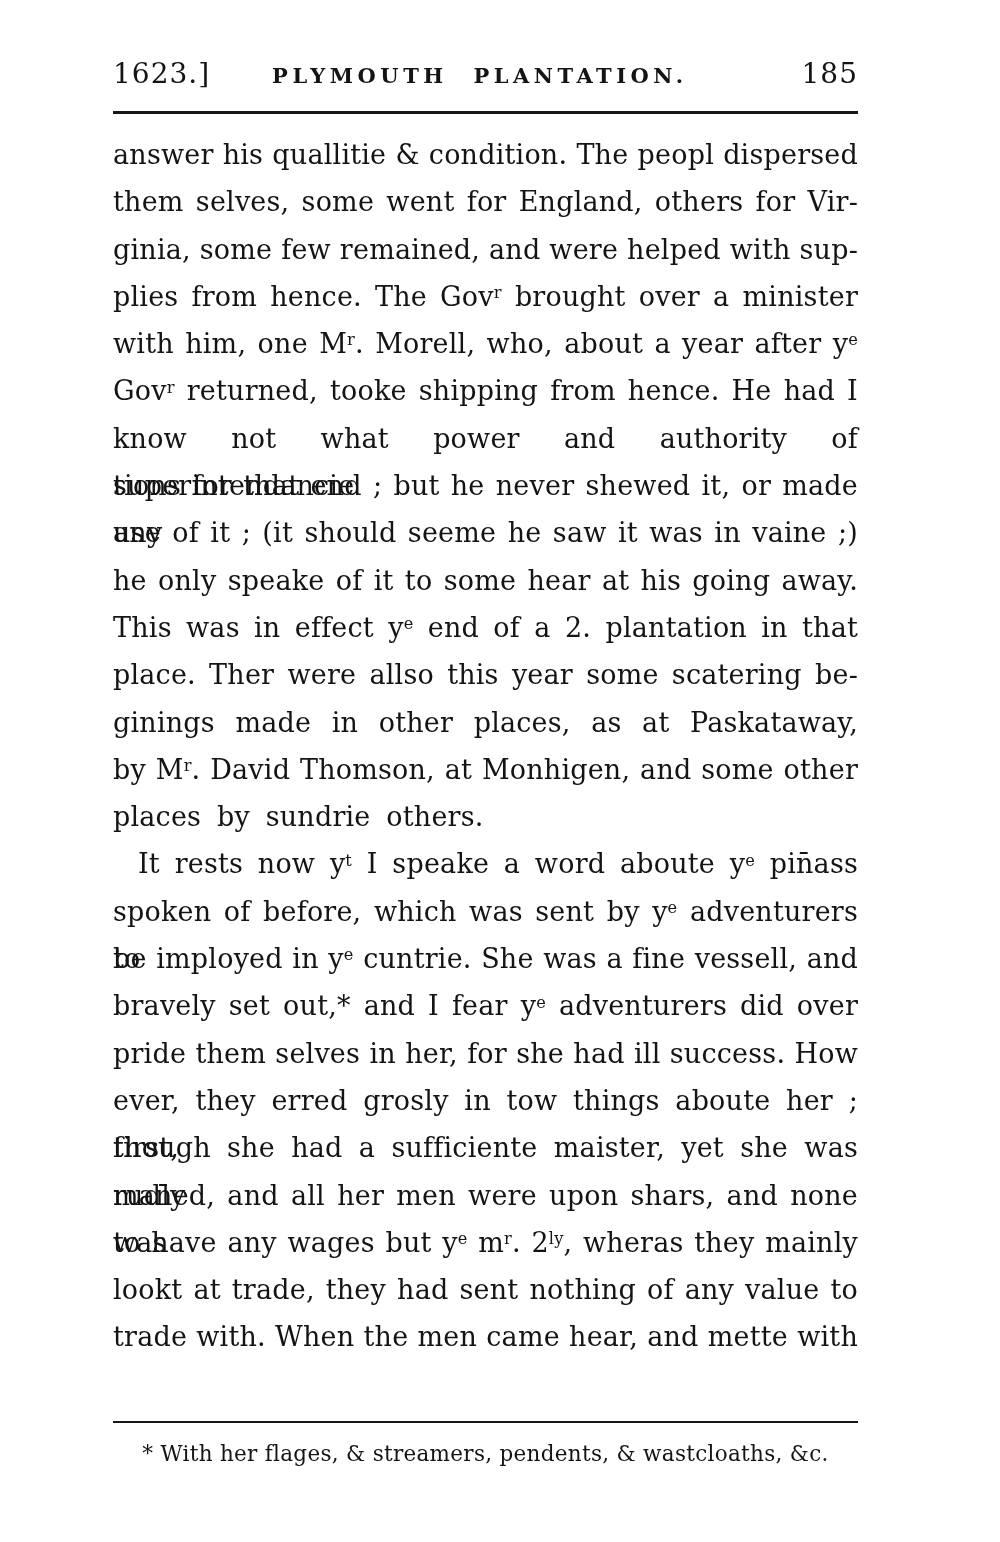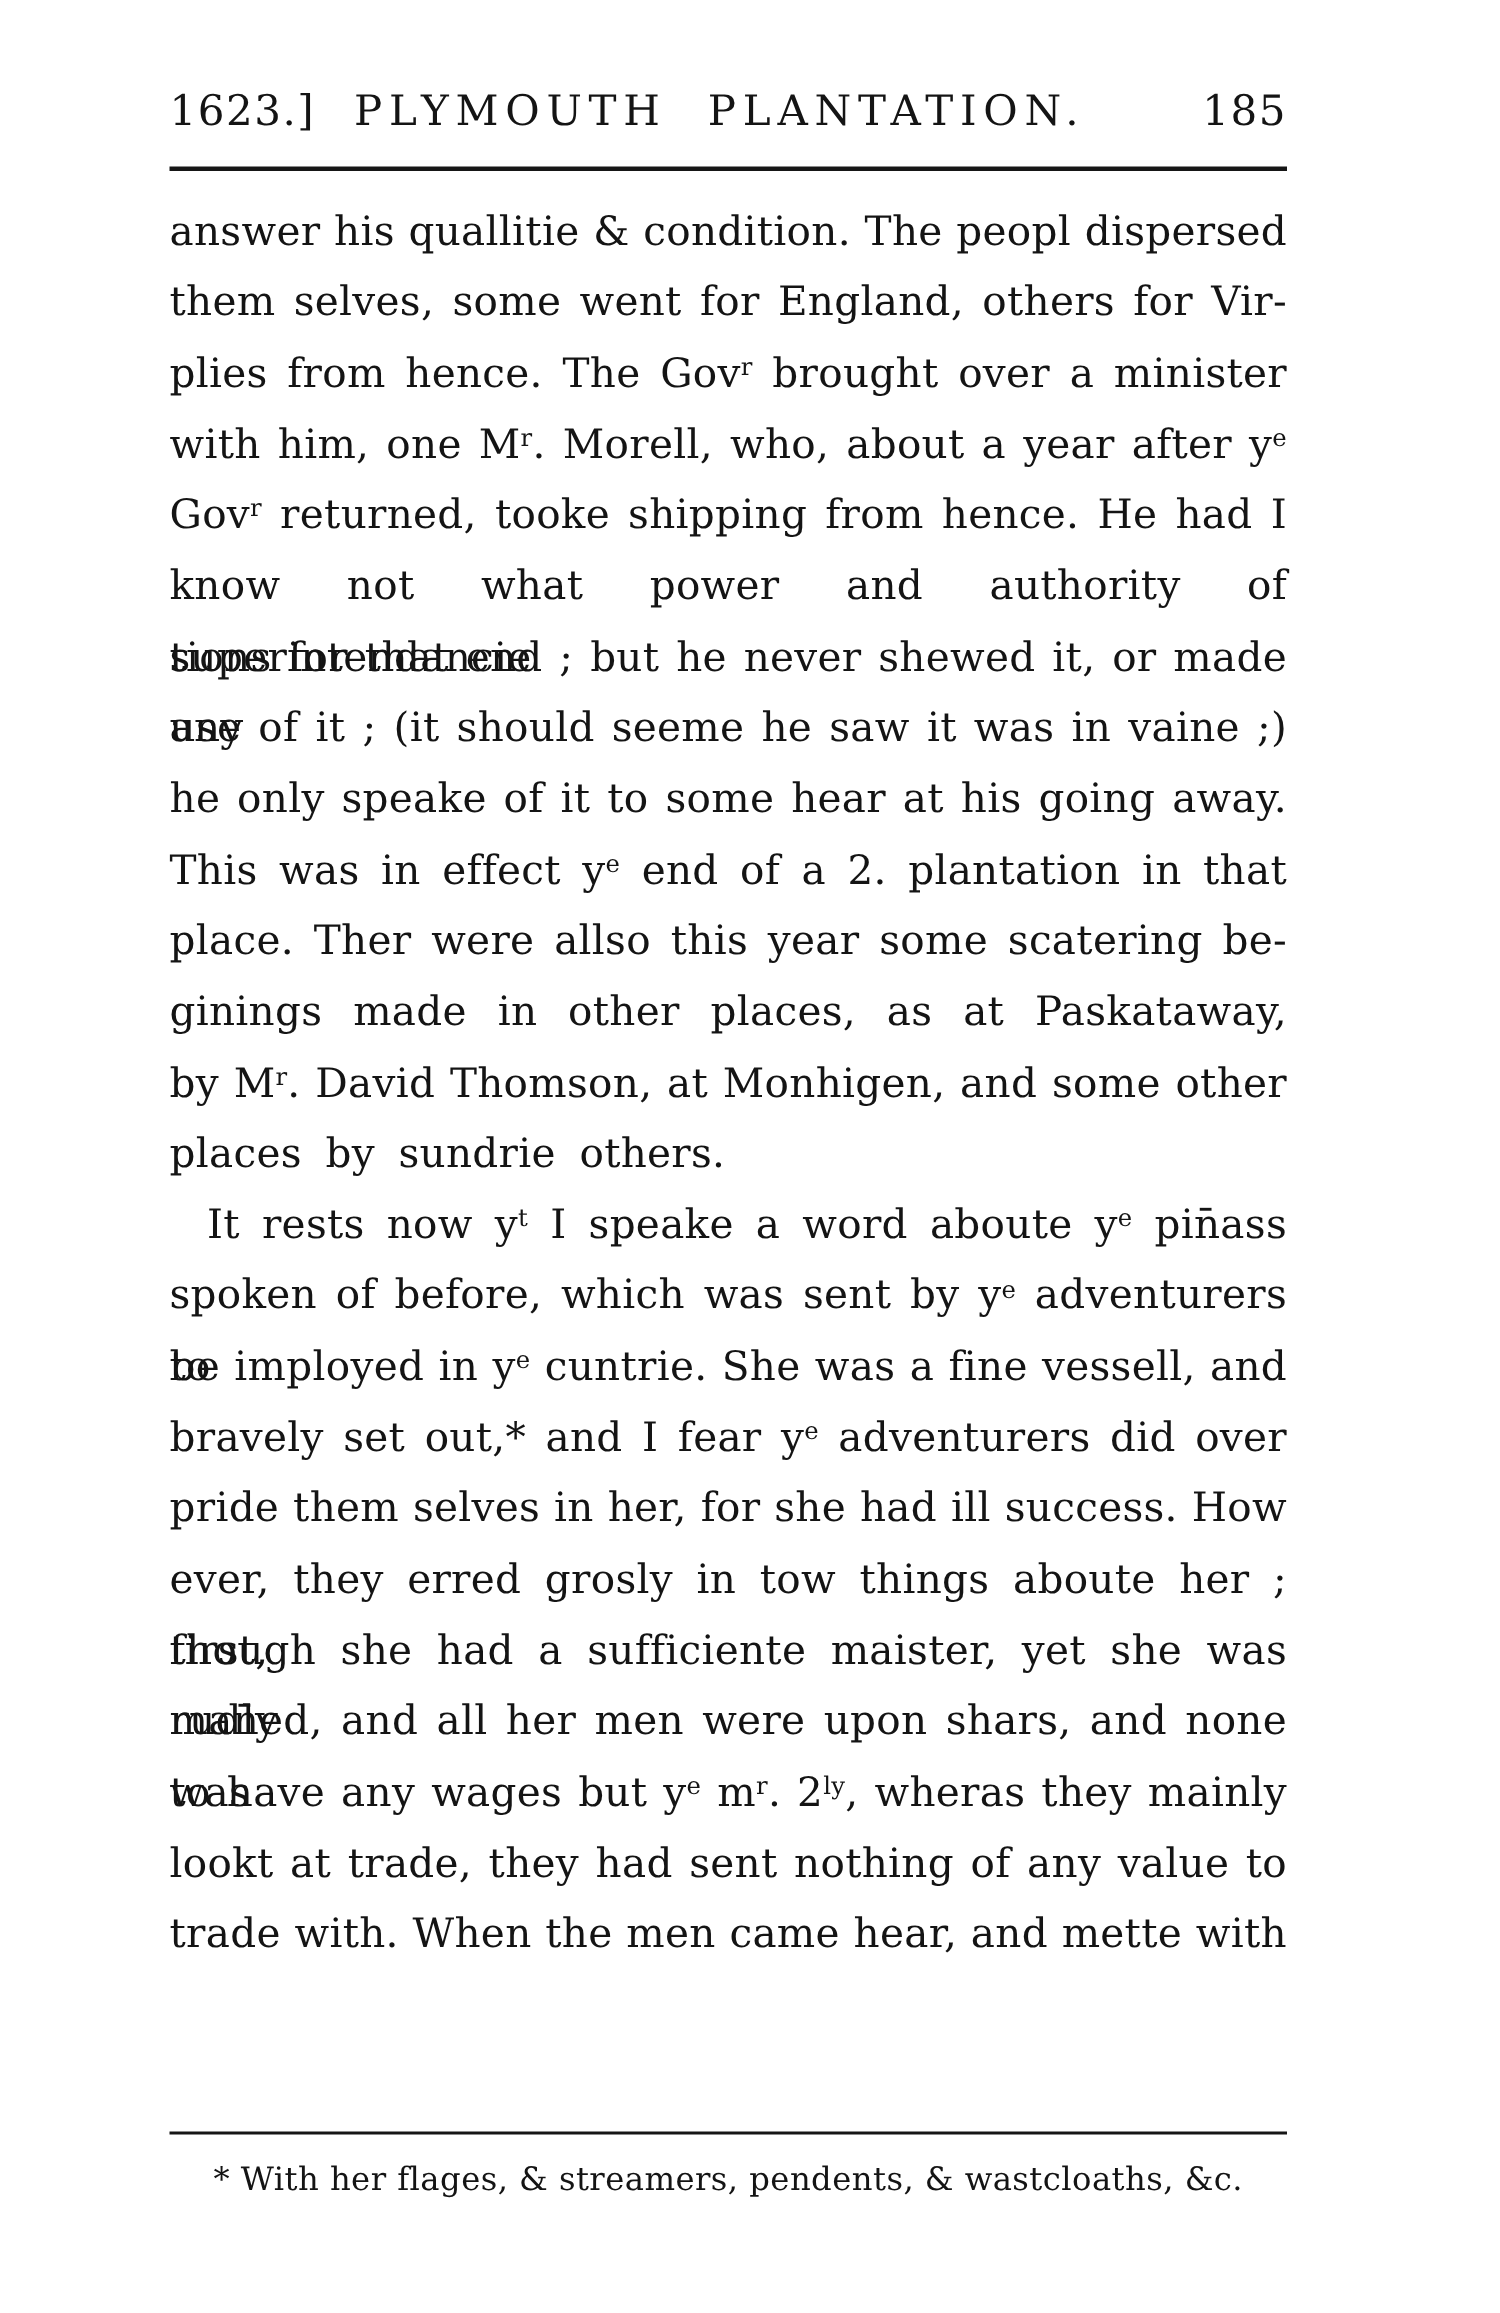--- a/index.html
+++ b/index.html
@@ -23,24 +23,25 @@
     top: 57px;
     display: flex;
     justify-content: space-between;
     align-items: baseline;
   }
   .header .year {
     font-size: 28px;
     letter-spacing: 1px;
   }
   .header .title {
-    font-size: 28px;
+    font-size: 21px;
     letter-spacing: 4.5px;
     word-spacing: 14px;
     transform: translateX(-6px);
+    font-weight: bold;
   }
   .header .pagenum {
     font-size: 28px;
     letter-spacing: 1px;
     margin-left: 40px;
   }
   .rule {
     position: absolute;
     left: 113px;
     width: 745px;
@@ -104,20 +105,21 @@
     <span class="year">1623.]</span>
     <span class="title">PLYMOUTH  PLANTATION.</span>
     <span class="pagenum">185</span>
   </div>
 
   <div class="rule top"></div>
 
   <div class="body-text">
       <div class="line j">answer his quallitie &amp; condition.  The peopl dispersed</div>
       <div class="line j">them selves, some went for England, others for Vir-</div>
+      <div class="line j">ginia, some few remained, and were helped with sup-</div>
       <div class="line j">plies from hence.  The Gov<sup>r</sup> brought over a minister</div>
       <div class="line j">with him, one M<sup>r</sup>. Morell, who, about a year after y<sup>e</sup></div>
       <div class="line j">Gov<sup>r</sup> returned, tooke shipping from hence.  He had I</div>
       <div class="line j">know not what power and authority of superintendancie</div>
       <div class="line j">tions for that end ; but he never shewed it, or made any</div>
       <div class="line j">use of it ; (it should seeme he saw it was in vaine ;)</div>
       <div class="line j">he only speake of it to some hear at his going away.</div>
       <div class="line j">This was in effect y<sup>e</sup> end of a 2. plantation in that</div>
       <div class="line j">place.  Ther were allso this year some scatering be-</div>
       <div class="line j">ginings made in other places, as at Paskataway,</div>

